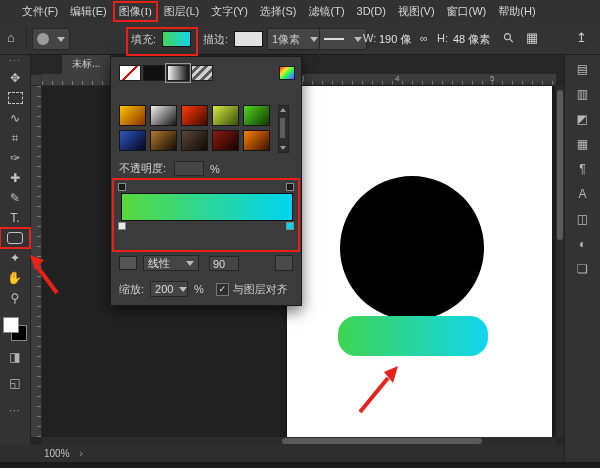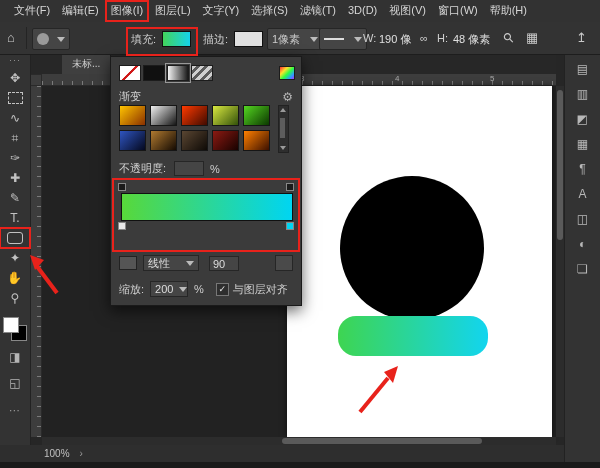--- a/index.html
+++ b/index.html
@@ -3,23 +3,23 @@
 <meta charset="utf-8">
 <style>
   html,body{margin:0;padding:0;background:#111;}
   #app{position:relative;width:600px;height:468px;background:#262626;overflow:hidden;
        font-family:"Liberation Sans","DejaVu Sans",sans-serif;color:#ccc;font-size:11px;
        -webkit-font-smoothing:antialiased;}
 
   
   .menubar{position:absolute;left:0;top:0;width:600px;height:22px;background:#323232;
            border-bottom:1px solid #1f1f1f;z-index:3;}
-  .menu-items{display:flex;height:22px;padding-left:8px;}
+  .menu-items{display:flex;height:22px;padding-left:16px;align-items:center;}
   .menu-item{padding:0 6px;line-height:21px;color:#d6d6d6;white-space:nowrap;cursor:default;}
-  .menu-hl{outline:2px solid #e8221b;outline-offset:-2px;}
+  .menu-hl{outline:2px solid #e8221b;outline-offset:-2px;font-family:Liberation Serif, serif;}
 
   
   .optionsbar{position:absolute;left:0;top:22px;width:600px;height:32px;background:#333333;
               border-bottom:1px solid #1d1d1d;z-index:3;}
   .ob-icon{position:absolute;top:8px;color:#c9c9c9;font-size:13px;line-height:16px;}
   .ob-sep{position:absolute;left:26px;top:5px;width:1px;height:22px;background:#242424;}
   .ob-field{position:absolute;top:6px;height:20px;background:#454545;border:1px solid #262626;
             border-radius:2px;display:flex;align-items:center;padding:0 4px;gap:4px;}
   .caret{width:0;height:0;border-left:4px solid transparent;border-right:4px solid transparent;
          border-top:5px solid #bbb;margin-left:auto;}
@@ -275,24 +275,20 @@
       </div>
   </div>
 
   <div class="fill-popup">
     <div class="ftype none"></div>
     <div class="ftype solid"></div>
     <div class="ftype grad sel"></div>
     <div class="ftype patt"></div>
     <div class="ftype picker"></div>
 
-    <div class="frow sec">
-      <span>渐变</span>
-      <span class="gear">⚙</span>
-    </div>
 
     <div class="presets">
         <div class="preset" style="background: linear-gradient(135deg, rgb(255, 196, 0), rgb(138, 48, 0));"></div>
         <div class="preset" style="background: linear-gradient(135deg, rgb(240, 240, 240), rgb(21, 21, 21));"></div>
         <div class="preset" style="background: linear-gradient(135deg, rgb(255, 58, 0), rgb(64, 10, 0));"></div>
         <div class="preset" style="background: linear-gradient(135deg, rgb(217, 232, 64), rgb(51, 81, 10));"></div>
         <div class="preset" style="background: linear-gradient(135deg, rgb(84, 214, 33), rgb(12, 56, 0));"></div>
         <div class="preset" style="background: linear-gradient(135deg, rgb(47, 85, 192), rgb(4, 8, 30));"></div>
         <div class="preset" style="background: linear-gradient(135deg, rgb(176, 122, 48), rgb(20, 10, 2));"></div>
         <div class="preset" style="background: linear-gradient(135deg, rgb(90, 70, 50), rgb(14, 10, 6));"></div>

